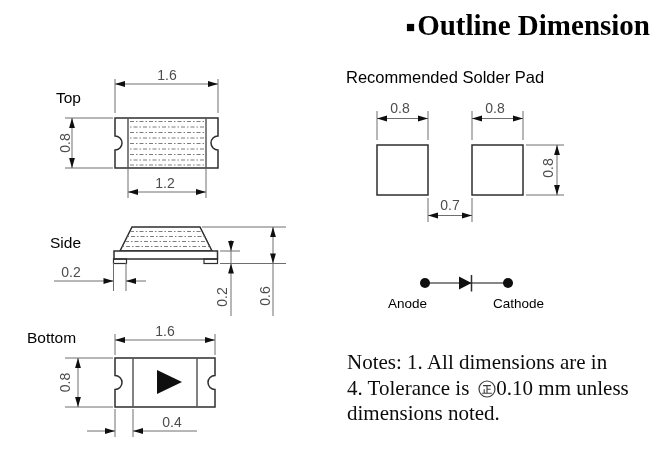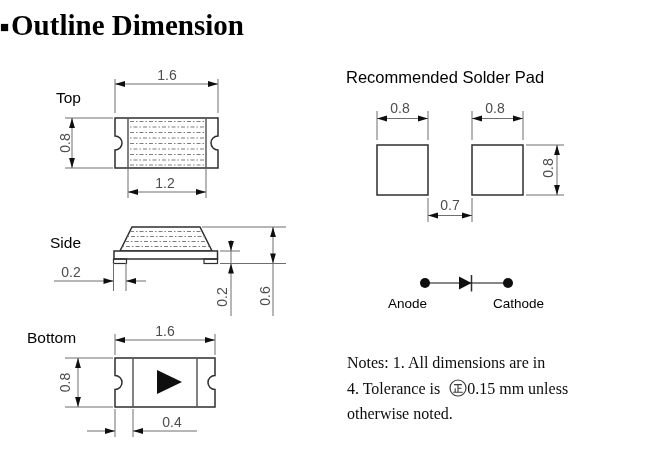--- a/index.html
+++ b/index.html
@@ -1,33 +1,33 @@
 <!DOCTYPE html>
 <html><head>
 <meta charset="utf-8">
 <style>
   html,body{margin:0;padding:0;}
   body{width:650px;height:462px;position:relative;background:#fff;overflow:hidden;
        font-family:"Liberation Sans",sans-serif;}
-  .title{position:absolute;left:0;top:9px;width:650px;text-align:left;
+  .title{position:absolute;left:0;top:9px;width:650px;text-align:right;
          font-family:"Liberation Serif",serif;font-weight:bold;font-size:29px;color:#000;}
   .title .bullet{font-size:15px;vertical-align:3px;margin-right:2px;}
   svg.drawing{position:absolute;left:0;top:0;}
   .ol{fill:#fff;stroke:#2e2e2e;stroke-width:1.5;}
   .thin{stroke:#2e2e2e;stroke-width:1.2;fill:none;}
   .dim{stroke:#6e6e6e;stroke-width:1;fill:none;}
   .ah{fill:#0f0f0f;stroke:none;}
   .blk{fill:#0f0f0f;stroke:none;}
   .hat{stroke:#7d7d7d;stroke-width:1;fill:none;stroke-dasharray:4 2 1.5 2;}
   .hat2{stroke:#7d7d7d;stroke-width:1;fill:none;stroke-dasharray:1.5 2 4 2;}
   .dtx{font-family:"Liberation Sans",sans-serif;font-size:14px;fill:#4d4d4d;}
   .vlb{font-family:"Liberation Sans",sans-serif;font-size:15.5px;fill:#000;}
   .plb{font-family:"Liberation Sans",sans-serif;font-size:13.5px;fill:#000;}
   .notes{position:absolute;left:347px;top:350px;width:300px;
-         font-family:"Liberation Serif",serif;font-size:16px;line-height:25.5px;
+         font-family:"Liberation Serif",serif;font-size:21px;line-height:25.5px;
          color:#0c0c0c;white-space:nowrap;}
   .tolsym{display:inline-block;vertical-align:-3px;margin-left:9px;}
 </style>
 </head>
 <body>
 
 <div class="title"><span class="bullet">■</span><span>Outline Dimension</span></div>
 
 <svg class="drawing" width="650" height="462" viewBox="0 0 650 462">
 
@@ -205,15 +205,15 @@
     <text class="plb" x="388" y="308">Anode</text>
     <text class="plb" x="493" y="308">Cathode</text>
   </g>
 </svg>
 
 <div class="notes">
   <div>Notes: 1. All dimensions are in</div>
   <div><span>4. Tolerance is</span><svg class="tolsym" width="18" height="18" viewBox="0 0 18 18">
         <circle cx="9" cy="9" r="8" fill="none" stroke="#3d3d3d" stroke-width="1.2"></circle>
         <path d="M5,5.6 H13 M9,5.6 V13.2 M9,9.2 H12.6 M6.2,9.2 V13.2 M4.2,13.2 H13.8" fill="none" stroke="#3d3d3d" stroke-width="1.1"></path>
-      </svg><span>0.15 mm unless</span></div>
-  <div>otherwise noted.</div>
+      </svg><span>0.10 mm unless</span></div>
+  <div>dimensions noted.</div>
 </div>
 
 </body></html>

